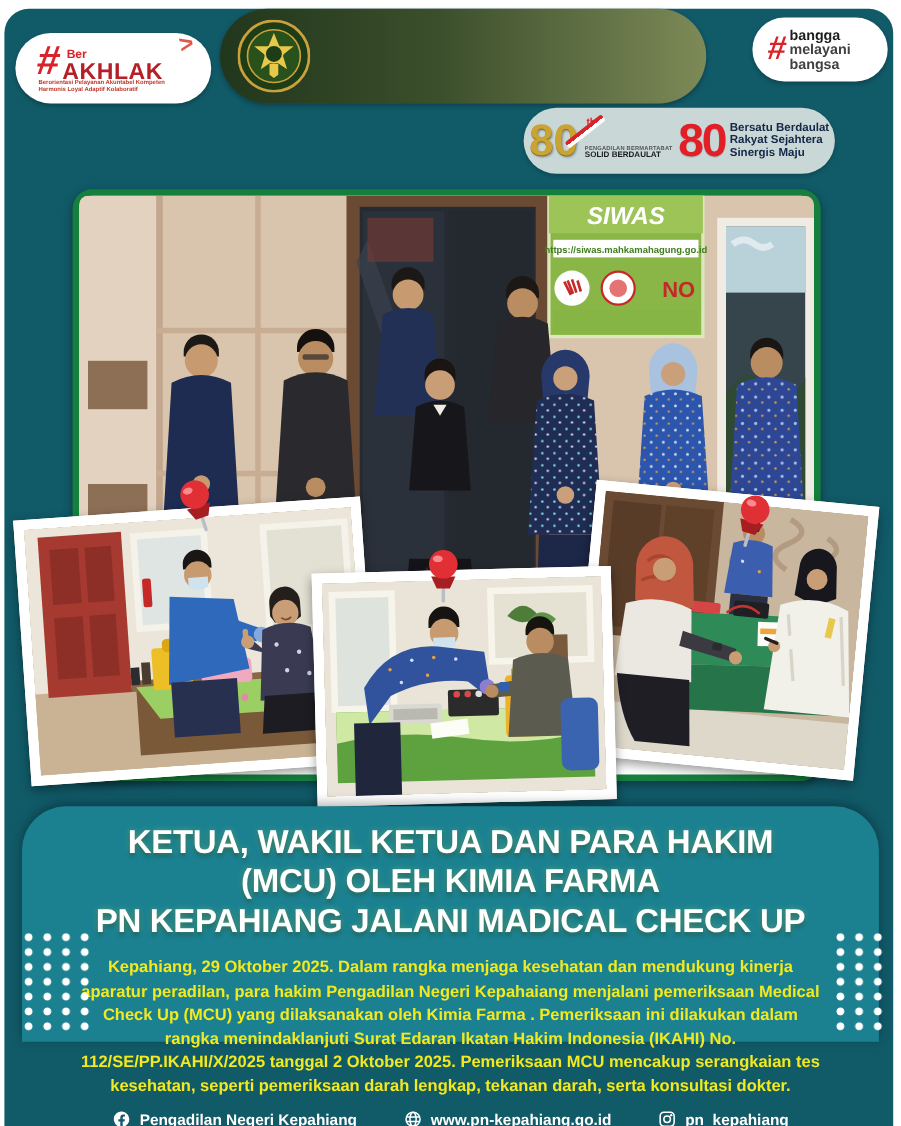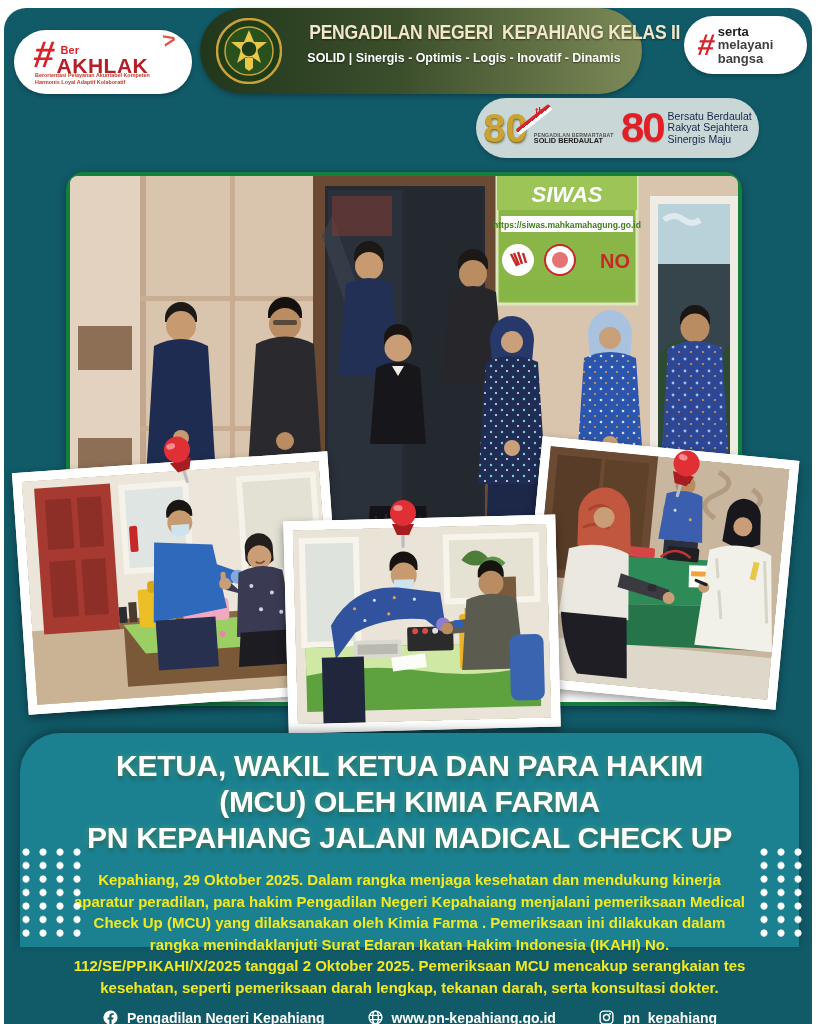--- a/index.html
+++ b/index.html
@@ -45,25 +45,25 @@
             text-shadow:0 1px 0 #8a6d1f,1px 2px 2px rgba(0,0,0,.3);}
   .b80-th{position:absolute;left:52px;top:-4px;font-size:9px;font-weight:800;color:#d8232a;}
   .b80-slash{position:absolute;left:30px;top:6px;width:42px;height:7px;transform:rotate(-38deg);
              background:linear-gradient(180deg,#d8232a 50%,#ffffff 50%);border-radius:2px;}
   .b80-lefttxt{margin-left:6px;line-height:6px;padding-bottom:2px;}
   .b80-small1{font-size:5.2px;font-weight:600;color:#555;letter-spacing:.2px;}
   .b80-small2{font-size:7.3px;font-weight:800;color:#1b1b1b;}
   .b80-right{display:flex;align-items:center;}
   .b80-rednum{font-size:42px;font-weight:900;color:#e21f26;line-height:38px;letter-spacing:-2px;
               text-shadow:0 1px 1px rgba(0,0,0,.2);}
-  .b80-righttxt{margin-left:4px;font-size:10.5px;font-weight:400;color:#152747;line-height:11.5px;}
+  .b80-righttxt{margin-left:4px;font-size:10.5px;font-weight:700;color:#152747;line-height:11.5px;}
 
   
   .photo-frame{background:#fff;box-shadow:0 3px 8px rgba(0,0,0,.35);}
-  .photo-main{left:66px;top:172px;width:668px;height:526px;border:4px solid #15803d;border-radius:18px;z-index:1;text-align:center;}
+  .photo-main{left:66px;top:172px;width:668px;height:526px;border:6px solid #15803d;border-radius:18px;z-index:1;text-align:center;}
   .photo-main svg{display:block;border-radius:8px;}
   .polaroid{border:9px solid #fff;box-shadow:0 4px 10px rgba(0,0,0,.4), inset 0 0 0 1.5px #9b9b6a;}
   .pol-left{left:20px;top:462px;width:298px;height:224px;transform:rotate(-4deg);z-index:3;}
   .pol-right{left:530px;top:448px;width:240px;height:232px;transform:rotate(5.5deg);z-index:2;}
   .pol-mid{left:286px;top:518px;width:254px;height:194px;transform:rotate(-1.5deg);z-index:4;}
   .pin{z-index:6;width:38px;height:56px;}
 
   
   .bottom-panel{left:20px;top:733px;width:779px;height:214px;background:#1b8191;
                 border-radius:40px 40px 0 0;box-shadow:0 -3px 10px rgba(0,0,0,.3);
@@ -104,30 +104,26 @@
   </div>
 
   <div class="abs court-banner">
     <svg class="seal" viewBox="0 0 66 66">
       <circle cx="33" cy="33" r="32" fill="#1e3d16" stroke="#caa13c" stroke-width="2.5"></circle>
       <circle cx="33" cy="33" r="24" fill="#28511c" stroke="#caa13c" stroke-width="1.5"></circle>
       <path d="M33 12 L38 24 L51 24 L41 32 L45 45 L33 37 L21 45 L25 32 L15 24 L28 24 Z" fill="#e8c84a"></path>
       <circle cx="33" cy="31" r="8" fill="#1e3d16" stroke="#e8c84a" stroke-width="1.5"></circle>
       <path d="M29 40 h8 v10 l-4 3 l-4 -3 z" fill="#e8c84a"></path>
     </svg>
-    <div class="court-text">
-      <div class="court-title">PENGADILAN NEGERI  KEPAHIANG KELAS II</div>
-      <div class="court-tagline">SOLID | Sinergis - Optimis - Logis - Inovatif - Dinamis</div>
-    </div>
   </div>
 
   <div class="abs bangga-pill">
     <span class="bangga-hash">#</span>
     <span class="bangga-col">
-      <div class="bangga-l1">serta</div>
+      <div class="bangga-l1">bangga</div>
       <div class="bangga-l2">melayani</div>
       <div class="bangga-l3">bangsa</div>
     </span>
   </div>
 
   <div class="abs badge80">
     <div class="b80-left">
       <span class="b80-gold">80</span>
       <span class="b80-th">th</span>
       <span class="b80-slash"></span>

